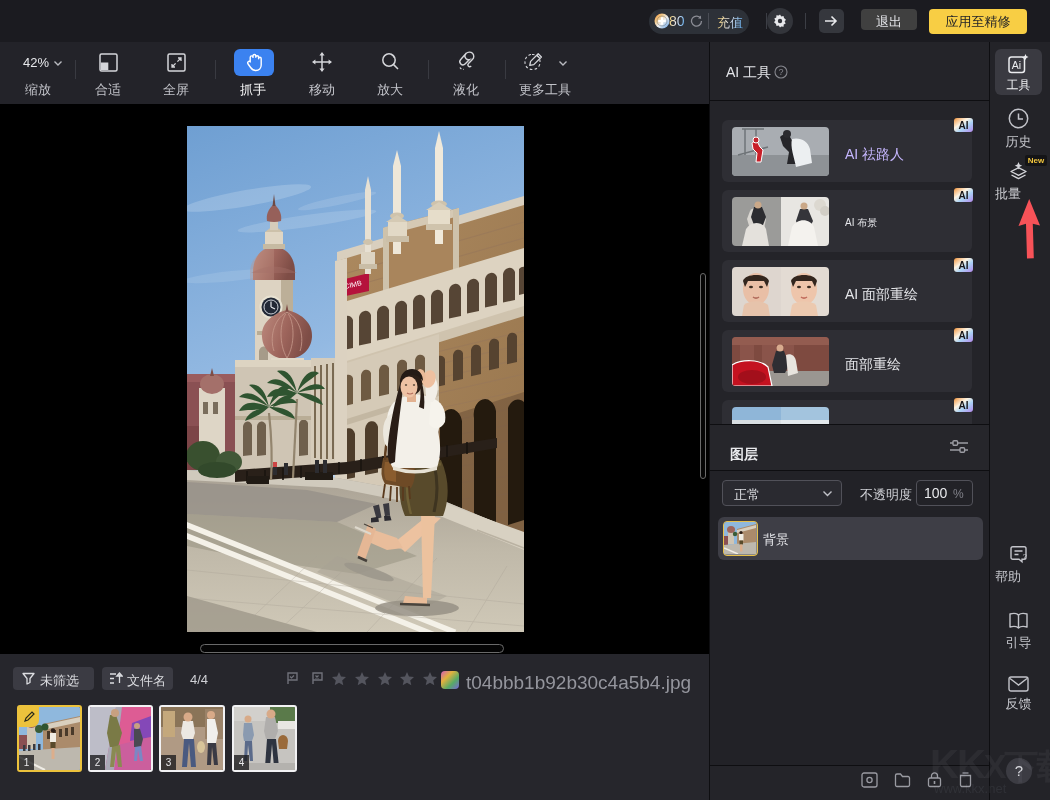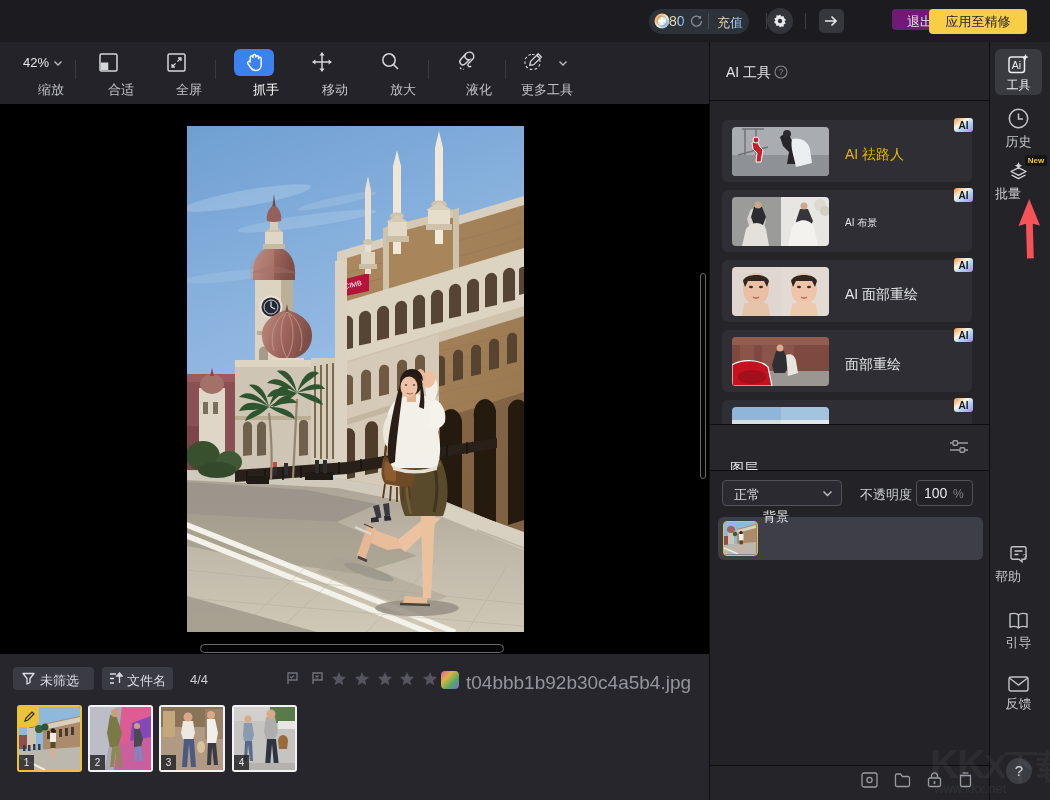--- a/index.html
+++ b/index.html
@@ -1,19 +1,19 @@
 <!DOCTYPE html>
 <html><head>
 <meta charset="utf-8">
 <style>
 *{margin:0;padding:0;box-sizing:border-box}
 html,body{width:1050px;height:800px;overflow:hidden;background:#151518;font-family:"Liberation Sans",sans-serif;}
 .ab{position:absolute}
 #stage{position:relative;width:1050px;height:800px;background:#1b1b1f}
-.lbl{font-size:13px;color:#c2c3c9;text-align:right}
+.lbl{font-size:13px;color:#c2c3c9;text-align:center}
 .grad-text{background:linear-gradient(100deg,#f3d27a 10%,#e8e8ee 45%,#6db4f2 90%);-webkit-background-clip:text;background-clip:text;color:transparent;}
 </style>
 </head>
 <body>
 <div id="stage">
 
 <div class="ab" style="left:0;top:0;width:1050px;height:42px;background:#1b1b20"></div>
 
 <div class="ab" style="left:649px;top:9px;width:100px;height:25px;background:#2d3138;border-radius:13px"></div>
 <svg class="ab" style="left:654px;top:13px" width="16" height="16" viewBox="0 0 16 16">
@@ -43,21 +43,21 @@
       <path d="M7 0.5l1.3 1.9 2.2-.5.5 2.2L13 5.7 11.6 7.4l1.1 2-2 1-.1 2.3-2.3-.3L7 13.5 5.7 11.6l-2.2.5-.5-2.2L1 8.3 2.4 6.6 1.3 4.6l2-1 .1-2.3 2.3.3z" fill="#e8e9ec"></path>
       <circle cx="7" cy="7" r="2.2" fill="#33353b"></circle>
     </svg>
 <div class="ab" style="left:805px;top:13px;width:1px;height:16px;background:#3c3e45"></div>
 
 <div class="ab" style="left:819px;top:9px;width:25px;height:24px;border-radius:5px;background:#35373d"></div>
 <svg class="ab" style="left:824px;top:14px" width="15" height="14" viewBox="0 0 15 14">
       <path d="M1 7h10M7.5 2.5L12 7l-4.5 4.5" fill="none" stroke="#e8e9ec" stroke-width="1.6"></path>
     </svg>
 
-<div class="ab" style="left:892px;top:9px;width:56px;height:21px;background:#701a75;border-radius:4px;color:#e4e5e9;font-size:13px;text-align:center;line-height:25px">退出</div>
+<div class="ab" style="left:861px;top:9px;width:56px;height:21px;background:#404040;border-radius:4px;color:#e4e5e9;font-size:13px;text-align:center;line-height:25px">退出</div>
 
 <div class="ab" style="left:929px;top:9px;width:98px;height:25px;background:#f8ce44;border-radius:4px;color:#242528;font-size:13px;text-align:center;line-height:25px">应用至精修</div>
 
 <div class="ab" style="left:0;top:42px;width:709px;height:62px;background:#232329"></div>
 <div class="ab" style="left:23px;top:55px;font-size:13px;color:#e6e7ea">42%</div>
 <svg class="ab" style="left:53px;top:60px" width="10" height="7" viewBox="0 0 10 7">
       <path d="M1.5 1.5L5 5l3.5-3.5" fill="none" stroke="#b9bac0" stroke-width="1.4"></path>
     </svg>
 <div class="ab lbl" style="left:12px;top:81px;width:52px">缩放</div>
 <div class="ab" style="left:75px;top:60px;width:1px;height:19px;background:#393a41"></div>
@@ -425,21 +425,21 @@
 <svg width="97" height="49" viewBox="0 0 97 49" preserveAspectRatio="none">
 <rect width="97" height="49" fill="#a9adb2"></rect>
 <rect y="28" width="97" height="21" fill="#8e9296"></rect>
 <path d="M10 2h22M13 2v26M24 2v26M6 28l30-8" stroke="#6f7478" stroke-width="1.5" fill="none"></path>
 <path d="M48 10c3-3 8-4 10 0l3 5 6 8-3 14h-9l2-12-6-6z" fill="#26262a"></path>
 <circle cx="55" cy="7" r="4" fill="#2b2b2f"></circle>
 <path d="M60 12c8-2 16 2 18 10l2 14-16 4c-2-10-6-20-4-28z" fill="#eceff1"></path>
 <path d="M20 16c2-2 5-2 6 0l2 4 3 3-2 12h-5l1-9-4-4z" fill="#c81e28" stroke="#fff" stroke-width="1"></path>
 <circle cx="24" cy="13" r="3" fill="#c0252e" stroke="#fff" stroke-width="1"></circle>
 </svg></div>
-<div class="ab" style="left:845px;top:146px;font-size:14px;color:#eab308">AI 祛路人</div>
+<div class="ab" style="left:845px;top:146px;font-size:14px;color:#c4b5fd">AI 祛路人</div>
 
 <div class="ab" style="left:722px;top:190px;width:250px;height:62px;background:#2e2e34;border-radius:6px"></div>
 <div class="ab" style="left:732px;top:197px;width:97px;height:49px;border-radius:4px;overflow:hidden">
 <svg width="97" height="49" viewBox="0 0 97 49" preserveAspectRatio="none">
 <rect width="49" height="49" fill="#9b9b99"></rect>
 <rect x="49" width="48" height="49" fill="#e8e6e2"></rect>
 <path d="M18 14c4-5 10-5 13 0l3 8-2 10H18l-3-10z" fill="#d8d5d0"></path>
 <path d="M22 10h8l4 10-3 8h-9l-3-8z" fill="#2c2c30"></path>
 <circle cx="26" cy="8" r="3.5" fill="#caa888"></circle>
 <path d="M14 32c5-8 16-8 20 0l3 17H10z" fill="#e4e1dc"></path>
@@ -520,21 +520,21 @@
       <rect width="19" height="14" rx="3" fill="url(#aig)"></rect>
       <text x="9.5" y="10.8" font-size="10" font-weight="bold" fill="#17171a" text-anchor="middle" font-family="Liberation Sans">AI</text>
     </svg>
 <svg class="ab" style="left:954px;top:398px" width="19" height="14" viewBox="0 0 19 14">
       <rect width="19" height="14" rx="3" fill="url(#aig)"></rect>
       <text x="9.5" y="10.8" font-size="10" font-weight="bold" fill="#17171a" text-anchor="middle" font-family="Liberation Sans">AI</text>
     </svg>
 
 <div class="ab" style="left:710px;top:424px;width:279px;height:1px;background:#0e0e11"></div>
 <div class="ab" style="left:710px;top:425px;width:279px;height:45px;background:#26262b"></div>
-<div class="ab" style="left:730px;top:460px;font-size:14px;font-weight:normal;color:#e8e9ec">图层</div>
+<div class="ab" style="left:730px;top:446px;font-size:14px;font-weight:bold;color:#e8e9ec">图层</div>
 <svg class="ab" style="left:950px;top:439px" width="18" height="15" viewBox="0 0 18 15">
       <path d="M0 4h18M0 11h18" stroke="#9b9ca3" stroke-width="1.6"></path>
       <rect x="3" y="1.7" width="4.6" height="4.6" rx="1" fill="#26262b" stroke="#9b9ca3" stroke-width="1.4"></rect>
       <rect x="10" y="8.7" width="4.6" height="4.6" rx="1" fill="#26262b" stroke="#9b9ca3" stroke-width="1.4"></rect>
     </svg>
 <div class="ab" style="left:710px;top:470px;width:279px;height:1px;background:#0e0e11"></div>
 <div class="ab" style="left:710px;top:471px;width:279px;height:294px;background:#222227"></div>
 
 <div class="ab" style="left:722px;top:480px;width:120px;height:26px;border:1px solid #515159;border-radius:4px;background:#2a2a30"></div>
 <div class="ab" style="left:734px;top:486px;font-size:13px;color:#dcdde1">正常</div>
@@ -557,21 +557,21 @@
     <rect x="0" y="14" width="4" height="9" fill="#8a5053"></rect>
     <polygon points="0,23 32,20 32,32 0,32" fill="#bdb8ae"></polygon>
     <path d="M0,26 L14,32" stroke="#f0ede6" stroke-width="1.5" fill="none"></path>
     <circle cx="11" cy="12" r="2.2" fill="#3a5c38"></circle>
     <rect x="15" y="12" width="4.5" height="6.5" fill="#f0ece2"></rect>
     <circle cx="17" cy="10.5" r="1.6" fill="#2b1e17"></circle>
     <rect x="15.5" y="18.5" width="3.5" height="4" fill="#584a2b"></rect>
     <rect x="16" y="22.5" width="2.5" height="7" fill="#dcae8c"></rect>
   </svg>
 </div>
-<div class="ab" style="left:763px;top:508px;font-size:13px;color:#e2e3e7">背景</div>
+<div class="ab" style="left:763px;top:531px;font-size:13px;color:#e2e3e7">背景</div>
 
 <div class="ab" style="left:710px;top:765px;width:279px;height:1px;background:#0e0e11"></div>
 <svg class="ab" style="left:861px;top:772px" width="17" height="16" viewBox="0 0 17 16">
       <rect x="1" y="1" width="15" height="14" rx="2" fill="none" stroke="#9a9ba2" stroke-width="1.3"></rect>
       <circle cx="8.5" cy="8" r="2.6" fill="none" stroke="#9a9ba2" stroke-width="1.3"></circle>
     </svg>
 <svg class="ab" style="left:894px;top:772px" width="17" height="16" viewBox="0 0 17 16">
       <path d="M1.5 3.5a1.5 1.5 0 0 1 1.5-1.5h3.5l2 2.5H14a1.5 1.5 0 0 1 1.5 1.5v7A1.5 1.5 0 0 1 14 14.5H3a1.5 1.5 0 0 1-1.5-1.5z" fill="none" stroke="#9a9ba2" stroke-width="1.3"></path>
     </svg>
 <svg class="ab" style="left:927px;top:771px" width="15" height="17" viewBox="0 0 15 17">

